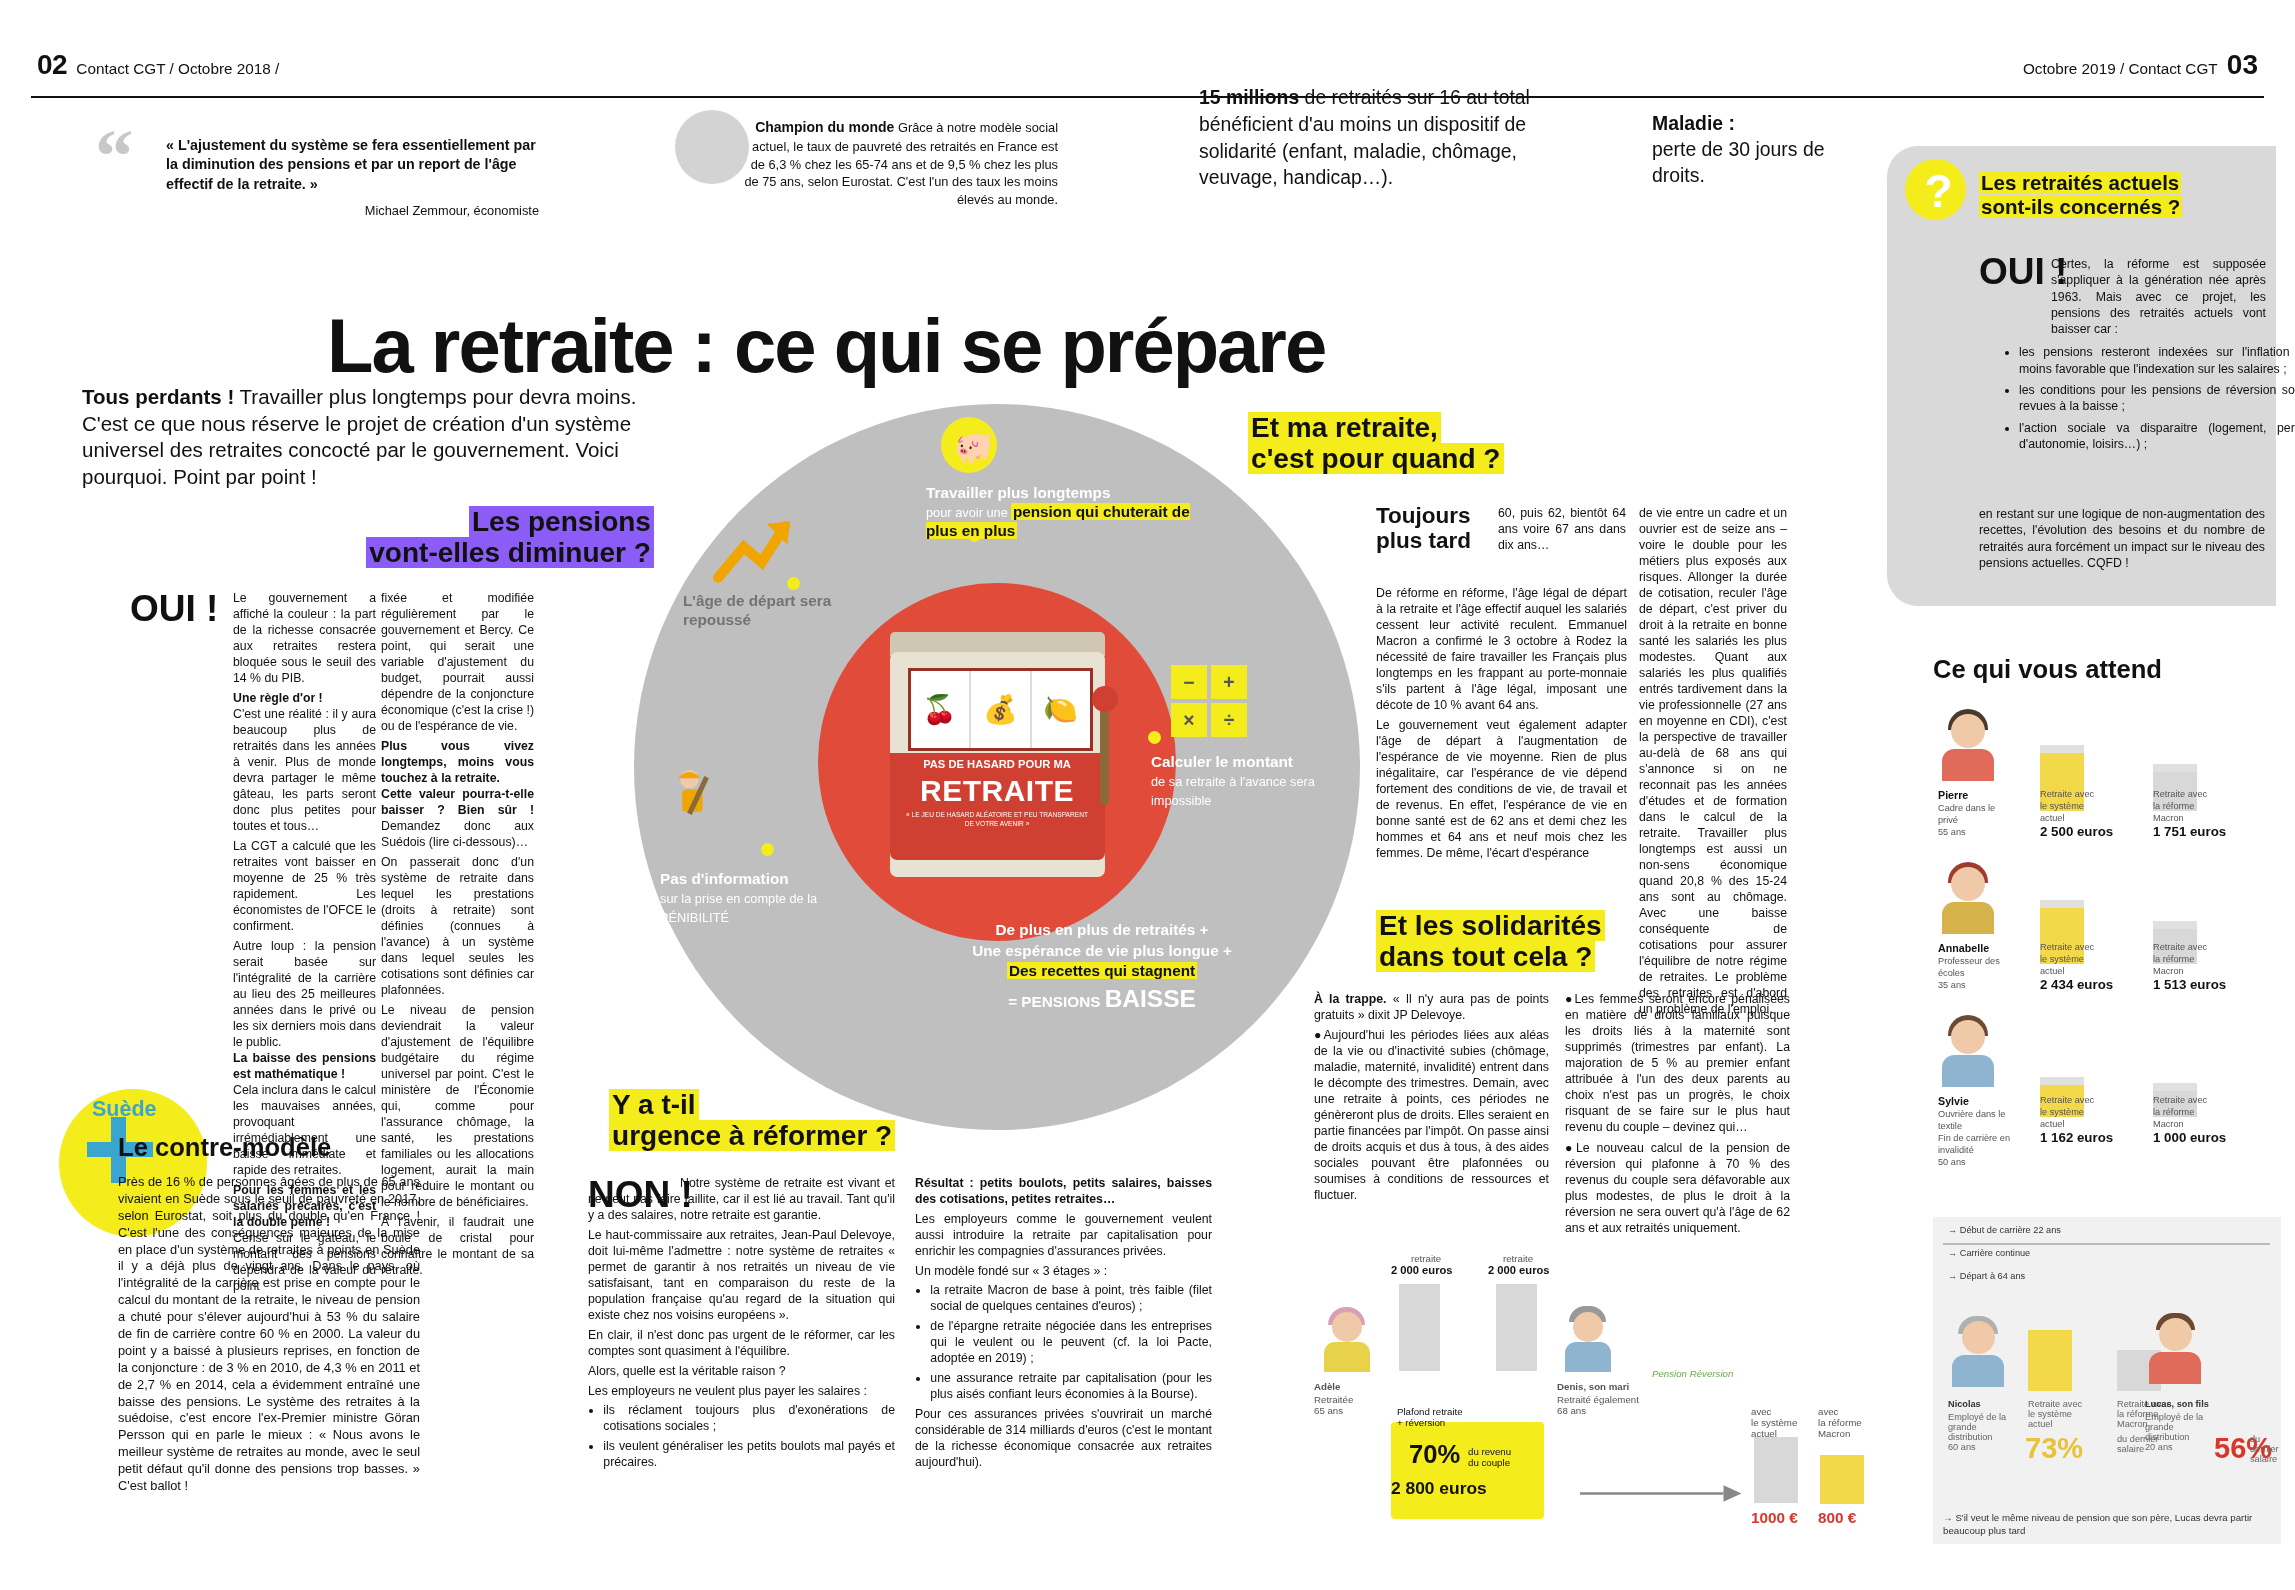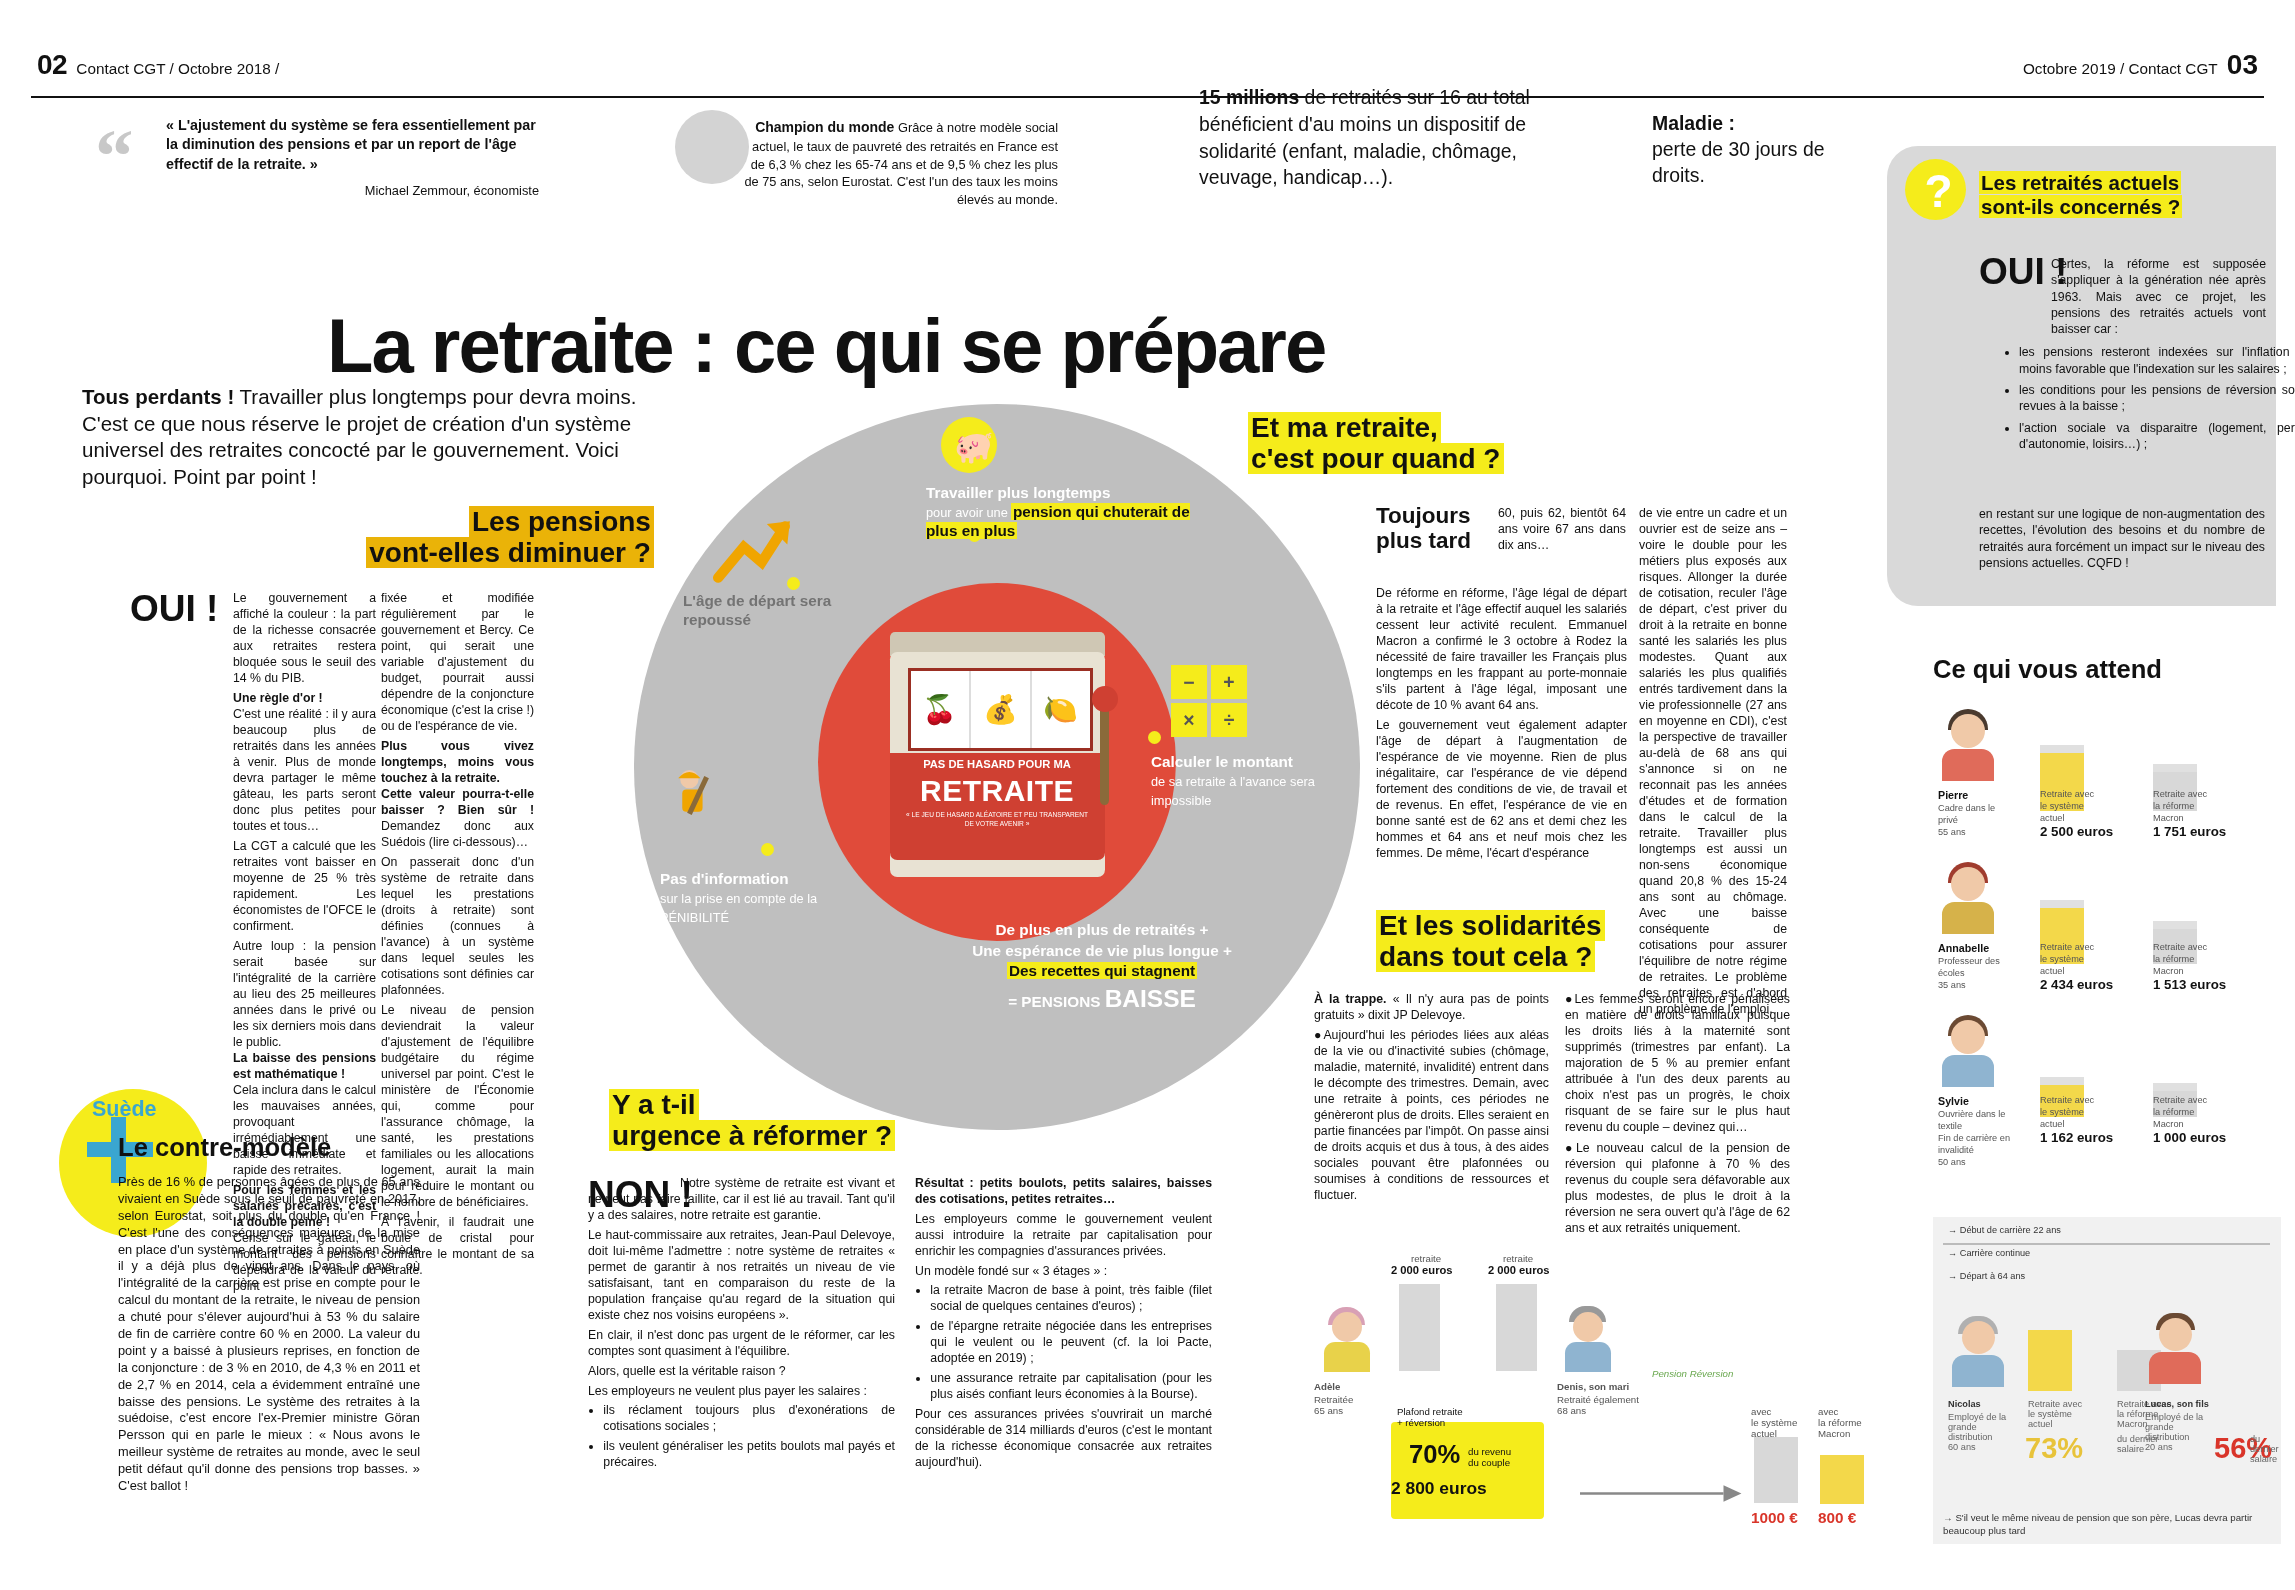--- a/index.html
+++ b/index.html
@@ -8,21 +8,21 @@
 
   
   .hdr-rule{position:absolute;left:31px;right:31px;top:96px;height:1.5px;background:#111;}
   .folio-l{position:absolute;left:37px;top:49px;font-size:28px;font-weight:bold;color:#111;letter-spacing:-0.5px;}
   .folio-l .txt{font-size:15.3px;font-weight:normal;margin-left:9.2px;letter-spacing:0;}
   .folio-r{position:absolute;right:37px;top:49px;font-size:28px;font-weight:bold;color:#111;text-align:right;}
   .folio-r .txt{font-size:15.3px;font-weight:normal;margin-right:9.2px;}
 
   
   .quote-mark{position:absolute;left:95px;top:130px;font-size:77px;line-height:.7;color:#c8c8c8;font-family:"Liberation Serif",serif;font-weight:bold;}
-  .quote-box{position:absolute;left:166px;top:116px;width:373px;}
+  .quote-box{position:absolute;left:166px;top:136px;width:373px;}
   .quote-box p{margin:0;font-size:14.3px;line-height:1.35;font-weight:bold;color:#111;}
   .quote-src{margin-top:8.2px!important;font-weight:normal!important;font-size:12.8px!important;text-align:right;color:#333;}
 
   .circle-grey{position:absolute;left:675px;top:110px;width:74px;height:74px;border-radius:50%;background:#d3d3d3;}
   .champ{position:absolute;left:741px;top:118px;width:317px;font-size:12.8px;line-height:1.4;color:#111;text-align:right;}
   .champ b{font-size:14px;}
 
   .millions{position:absolute;left:1199px;top:84px;width:358px;font-size:19.4px;line-height:1.38;color:#111;}
   .millions b{font-weight:bold;}
 
@@ -42,21 +42,21 @@
   .gb-foot{position:absolute;left:1979px;top:506px;width:286px;font-size:12.3px;line-height:1.33;text-align:justify;color:#111;}
 
   
   .main-title{position:absolute;left:327px;top:251px;width:1483px;font-size:76px;font-weight:bold;letter-spacing:-2px;color:#111;}
 
   
   .intro{position:absolute;left:82px;top:384px;width:568px;font-size:20.5px;line-height:1.3;color:#111;}
   .intro b{font-weight:bold;}
 
   .sec-a{position:absolute;left:245px;top:506px;width:409px;text-align:right;font-size:28px;font-weight:bold;line-height:1.12;color:#111;}
-  .sec-a .hl{background:#eab308;padding:0 3.1px;}
+  .sec-a .hl{background:#8b5cf6;padding:0 3.1px;}
 
   .oui-big{position:absolute;left:130px;top:588px;font-size:37px;font-weight:bold;color:#111;}
   .colA{position:absolute;left:233px;top:591px;width:143px;font-size:12.3px;line-height:1.3;text-align:justify;color:#111;}
   .colB{position:absolute;left:381px;top:591px;width:153px;font-size:12.3px;line-height:1.3;text-align:justify;color:#111;}
   .colA b,.colB b,.colC b{font-weight:bold;}
 
   
   .suede-circle{position:absolute;left:59px;top:1089px;width:148px;height:148px;border-radius:50%;background:#f5ec1b;}
   .cross{position:absolute;left:87px;top:1117px;width:66px;height:66px;}
   .cross i{position:absolute;background:#3aa6d0;}

